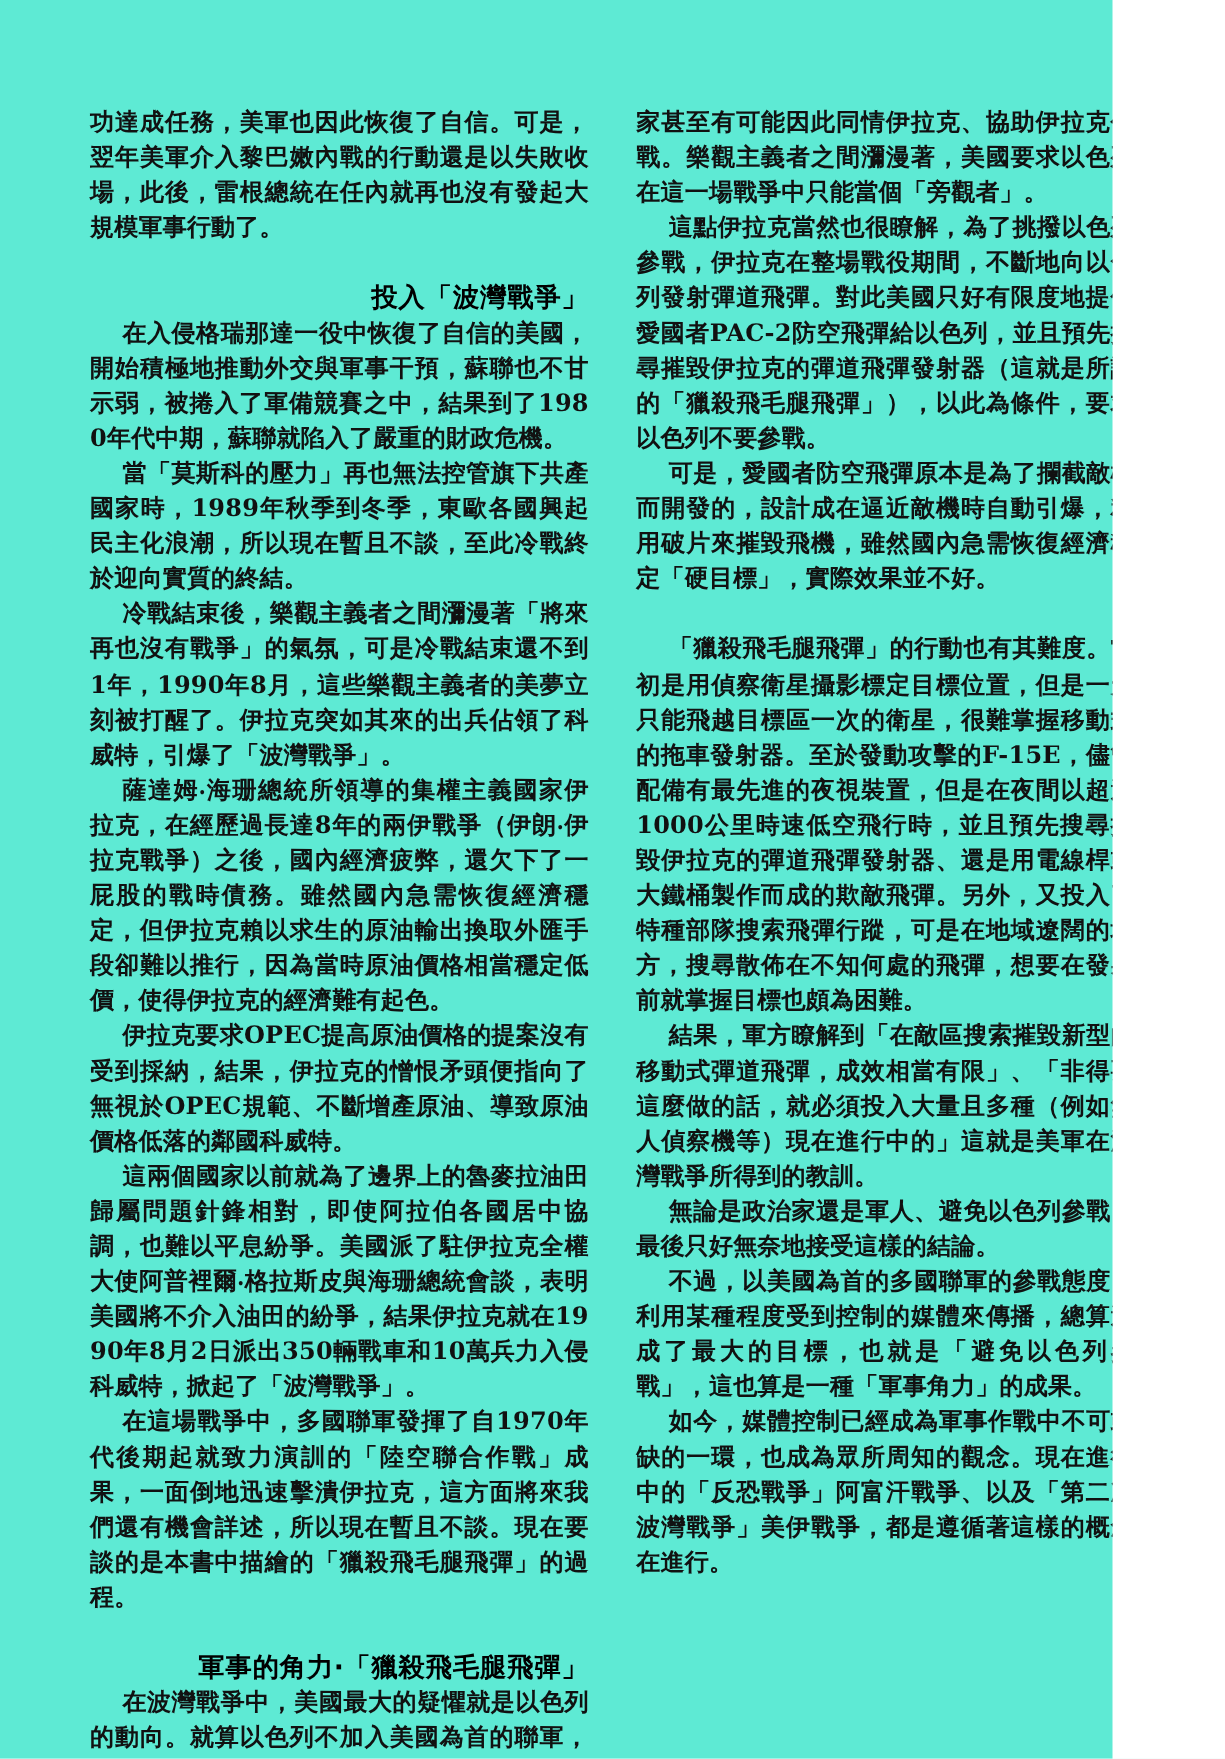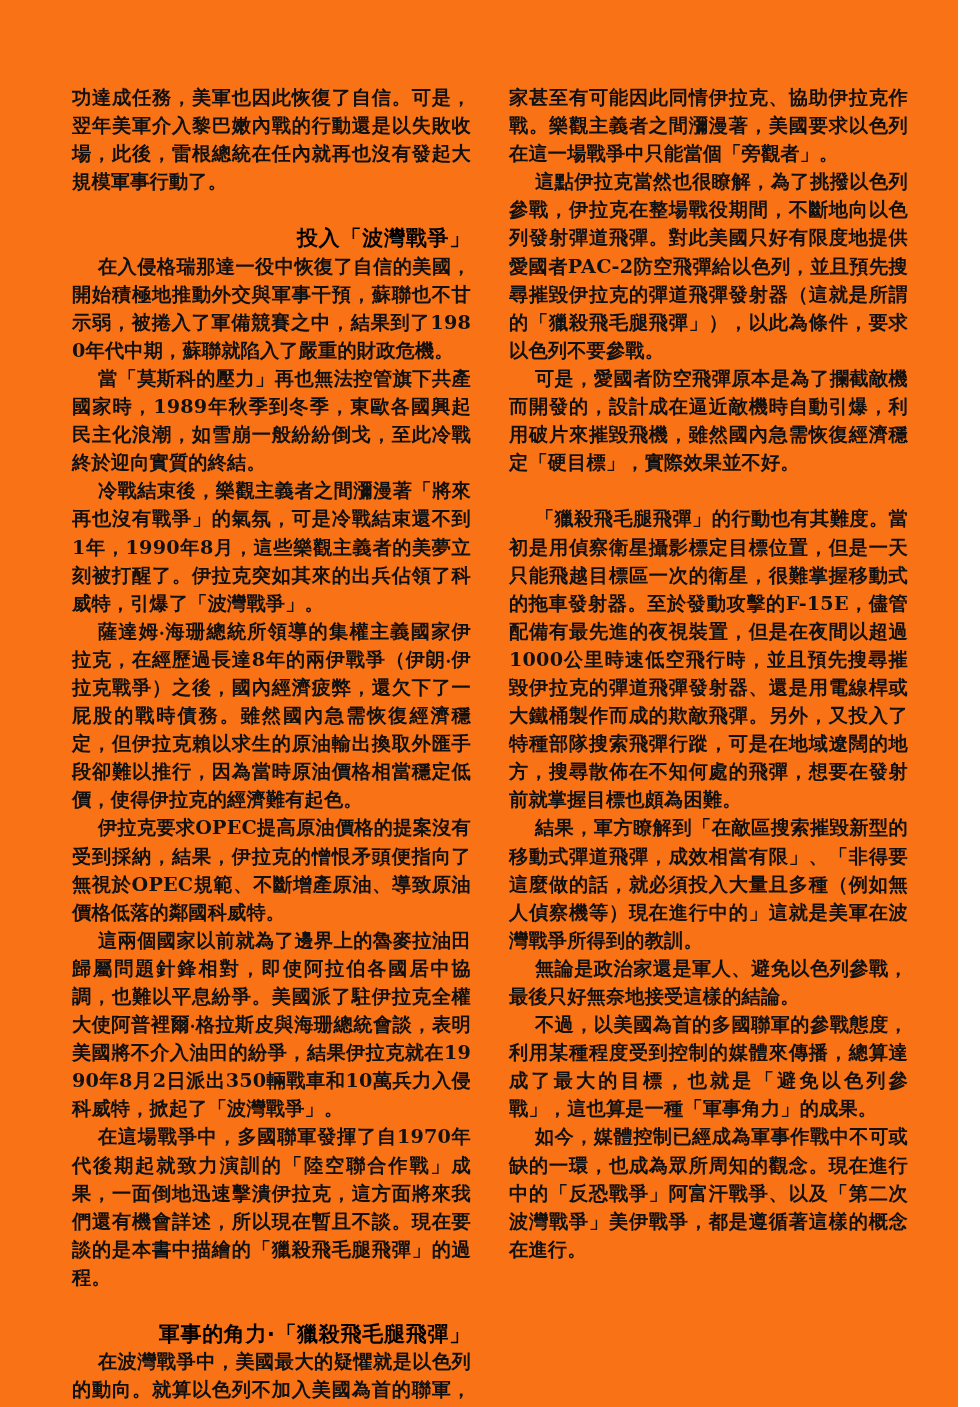--- a/index.html
+++ b/index.html
@@ -7,23 +7,23 @@
     margin: 0;
     padding: 0;
     background: #ffffff;
   }
   body {
     font-family: "DejaVu Serif", "Liberation Serif", serif;
     color: #111111;
   }
   #page {
     position: relative;
-    width: 958px;
+    width: 890px;
     height: 1407px;
-    background: #f97316;
+    background: #5eead4;
     overflow: hidden;
     box-sizing: border-box;
   }
   #columns {
     position: absolute;
     left: 72px;
     top: 84px;
     width: 836px;
     height: 1260px;
     display: flex;
@@ -69,21 +69,21 @@
 </head>
 <body>
 
 <div id="page">
   <div id="columns">
     <div class="column" id="left-column">
         <p class="para noindent">功達成任務，美軍也因此恢復了自信。可是，翌年美軍介入黎巴嫩內戰的行動還是以失敗收場，此後，雷根總統在任內就再也沒有發起大規模軍事行動了。</p>
         <div class="spacer-line"></div>
         <div class="heading">投入「波灣戰爭」</div>
         <p class="para">在入侵格瑞那達一役中恢復了自信的美國，開始積極地推動外交與軍事干預，蘇聯也不甘示弱，被捲入了軍備競賽之中，結果到了1980年代中期，蘇聯就陷入了嚴重的財政危機。</p>
-        <p class="para">當「莫斯科的壓力」再也無法控管旗下共產國家時，1989年秋季到冬季，東歐各國興起民主化浪潮，如雪崩一般紛紛倒戈，至此冷戰終於迎向實質的終結。</p>
+        <p class="para">當「莫斯科的壓力」再也無法控管旗下共產國家時，1989年秋季到冬季，東歐各國興起民主化浪潮，所以現在暫且不談，至此冷戰終於迎向實質的終結。</p>
         <p class="para">冷戰結束後，樂觀主義者之間瀰漫著「將來再也沒有戰爭」的氣氛，可是冷戰結束還不到1年，1990年8月，這些樂觀主義者的美夢立刻被打醒了。伊拉克突如其來的出兵佔領了科威特，引爆了「波灣戰爭」。</p>
         <p class="para">薩達姆‧海珊總統所領導的集權主義國家伊拉克，在經歷過長達8年的兩伊戰爭（伊朗‧伊拉克戰爭）之後，國內經濟疲弊，還欠下了一屁股的戰時債務。雖然國內急需恢復經濟穩定，但伊拉克賴以求生的原油輸出換取外匯手段卻難以推行，因為當時原油價格相當穩定低價，使得伊拉克的經濟難有起色。</p>
         <p class="para">伊拉克要求OPEC提高原油價格的提案沒有受到採納，結果，伊拉克的憎恨矛頭便指向了無視於OPEC規範、不斷增產原油、導致原油價格低落的鄰國科威特。</p>
         <p class="para">這兩個國家以前就為了邊界上的魯麥拉油田歸屬問題針鋒相對，即使阿拉伯各國居中協調，也難以平息紛爭。美國派了駐伊拉克全權大使阿普裡爾‧格拉斯皮與海珊總統會談，表明美國將不介入油田的紛爭，結果伊拉克就在1990年8月2日派出350輛戰車和10萬兵力入侵科威特，掀起了「波灣戰爭」。</p>
         <p class="para">在這場戰爭中，多國聯軍發揮了自1970年代後期起就致力演訓的「陸空聯合作戰」成果，一面倒地迅速擊潰伊拉克，這方面將來我們還有機會詳述，所以現在暫且不談。現在要談的是本書中描繪的「獵殺飛毛腿飛彈」的過程。</p>
         <div class="spacer-line"></div>
         <div class="heading">軍事的角力‧「獵殺飛毛腿飛彈」</div>
         <p class="para">在波灣戰爭中，美國最大的疑懼就是以色列的動向。就算以色列不加入美國為首的聯軍，光是以色列自行參戰，都足以引發聯軍中阿拉伯國家的強烈反對，最糟的情況是，阿拉伯國</p>
       </div>
     <div class="column" id="right-column">

